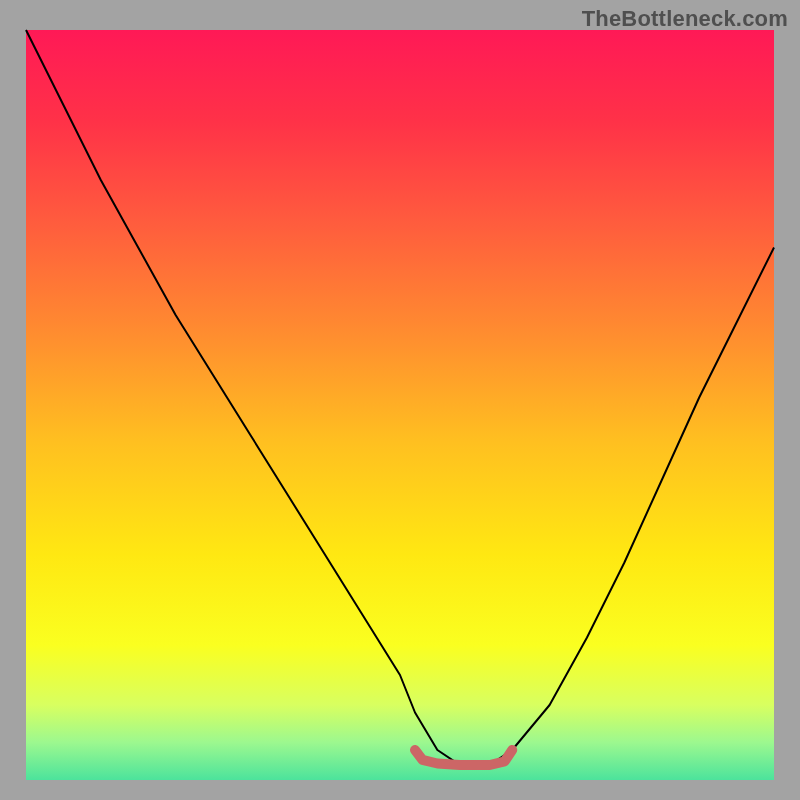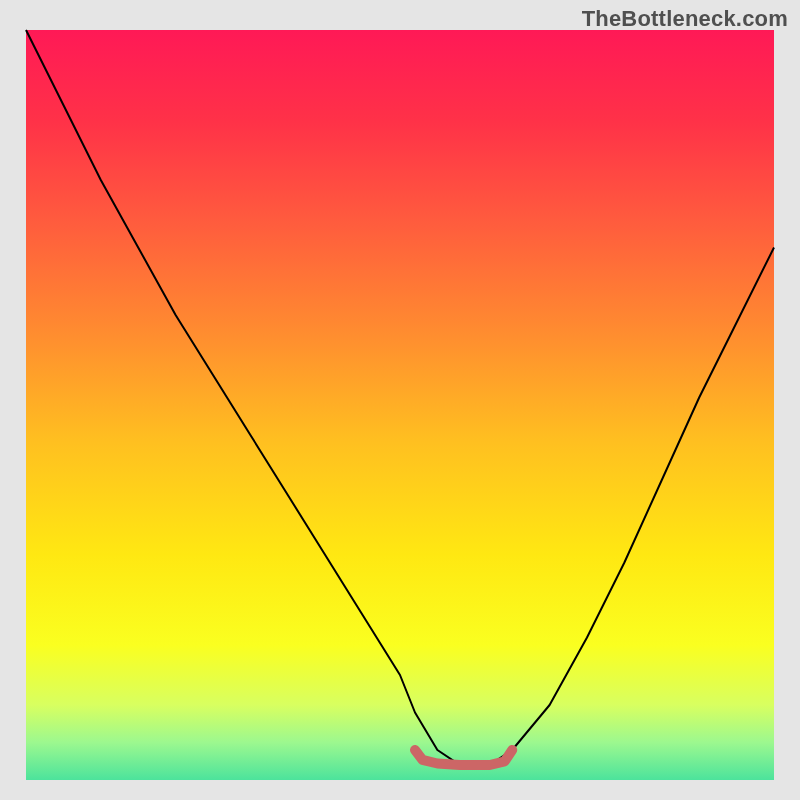--- a/index.html
+++ b/index.html
@@ -8,21 +8,21 @@
     width: 800px;
     height: 800px;
     background: #000;
     font-family: Arial, Helvetica, sans-serif;
     overflow: hidden;
   }
   .frame {
     position: relative;
     width: 800px;
     height: 800px;
-    background: #e5e5e5;
+    background: #a3a3a3;
   }
   .watermark {
     position: absolute;
     top: 6px;
     right: 12px;
     font-size: 22px;
     font-weight: 600;
     color: #4f4f4f;
     letter-spacing: 0.2px;
     user-select: none;

